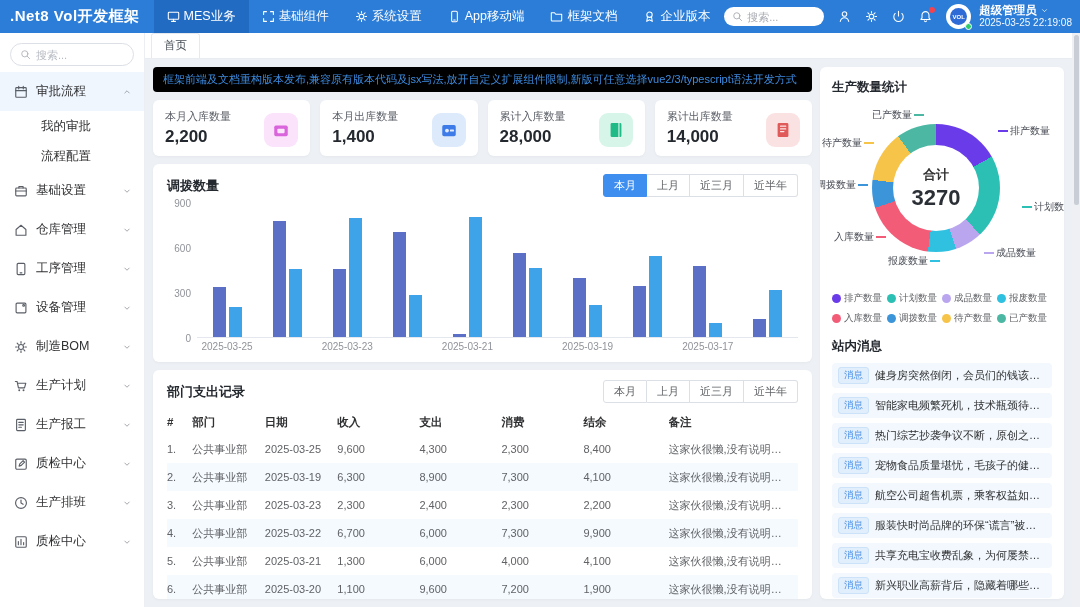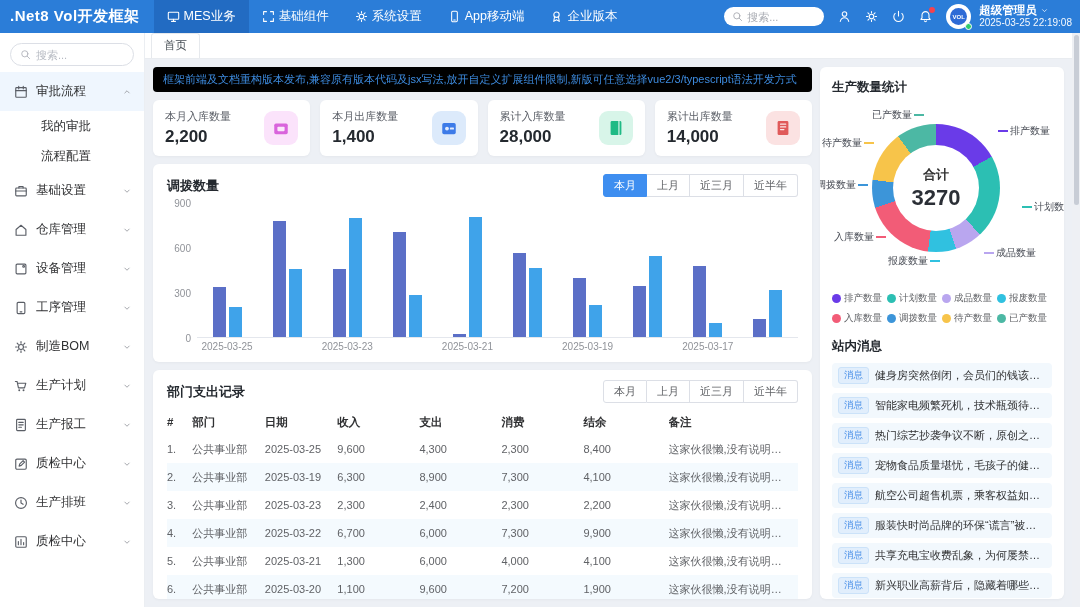--- a/index.html
+++ b/index.html
@@ -47,21 +47,21 @@
   .content-col { flex:1; display:flex; flex-direction:column; min-width:0; }
   .tabbar { height:26px; background:#fff; border-bottom:1px solid #E9ECF0; display:flex; align-items:flex-end; padding-left:6px; flex-shrink:0; }
   .tab { font-size:11.5px; color:#495057; background:#fff; border:1px solid #E6E9ED; border-bottom:none; padding:4px 12px 5px; border-radius:3px 3px 0 0; cursor:pointer; }
 
   .content-row { flex:1; display:flex; padding:8px; gap:8px; min-height:0; }
   .main-col { flex:1; display:flex; flex-direction:column; gap:8px; min-width:0; }
 
   .notice { background:#000000; color:#3D8BDF; font-size:11px; border-radius:4px; padding:5px 10px; white-space:nowrap; overflow:hidden; flex-shrink:0; }
 
   .stat-cards { display:grid; grid-template-columns:repeat(4,1fr); gap:10px; flex-shrink:0; }
-  .stat-card { background:#fff; border-radius:6px; padding:9px 12px; display:flex; align-items:center; justify-content:space-between; box-shadow:0 1px 3px rgba(0,0,0,.04); }
+  .stat-card { background:#fff; border-radius:6px; padding:9px 12px; display:flex; align-items:flex-end; justify-content:space-between; box-shadow:0 1px 3px rgba(0,0,0,.04); }
   .sc-label { font-size:11px; color:#5A5E66; margin-bottom:3px; white-space:nowrap; }
   .sc-value { font-size:17px; font-weight:bold; color:#24292F; }
   .sc-icon { width:34px; height:34px; border-radius:9px; display:flex; align-items:center; justify-content:center; font-size:18px; flex-shrink:0; }
 
   .card { background:#fff; border-radius:6px; padding:10px 14px; box-shadow:0 1px 3px rgba(0,0,0,.04); }
   .card-head { display:flex; align-items:center; justify-content:space-between; margin-bottom:6px; }
   .card-head h3 { font-size:13px; color:#24292F; }
   .tab-group { display:flex; }
   .rtab { font-size:11px; color:#606266; background:#fff; border:1px solid #DCDFE6; border-left-width:0; padding:3px 10px; cursor:pointer; font-family:inherit; }
   .rtab:first-child { border-left-width:1px; border-radius:3px 0 0 3px; }
@@ -142,20 +142,28 @@
        <span>系统设置</span>
         </div>
         <div class="nav-item">
        <span class="ni">
             <svg viewBox="0 0 16 16" style="width:1em;height:1em;display:block" fill="none" stroke="currentColor" stroke-width="1.3" stroke-linecap="round" stroke-linejoin="round">
               <rect x="4.5" y="1.5" width="7" height="13" rx="1.5"></rect>
               <path d="M7 12.4h2"></path>
             </svg>
           </span>
        <span>App移动端</span>
+        </div>
+        <div class="nav-item">
+       <span class="ni">
+            <svg viewBox="0 0 16 16" style="width:1em;height:1em;display:block" fill="none" stroke="currentColor" stroke-width="1.3" stroke-linecap="round" stroke-linejoin="round">
+              <path d="M1.6 3.4h4l1.4 1.9h7.4v7.2a1 1 0 0 1-1 1H2.6a1 1 0 0 1-1-1z"></path>
+            </svg>
+          </span>
+       <span>框架文档</span>
         </div>
         <div class="nav-item">
        <span class="ni">
             <svg viewBox="0 0 16 16" style="width:1em;height:1em;display:block" fill="none" stroke="currentColor" stroke-width="1.3" stroke-linecap="round" stroke-linejoin="round">
               <circle cx="8" cy="5.8" r="3.3"></circle>
               <path d="M5.6 8.4L4.6 14l3.4-1.9L11.4 14l-1-5.6"></path>
             </svg>
           </span>
        <span>企业版本</span>
         </div>
@@ -265,39 +273,39 @@
        <span class="sl">仓库管理</span>
        <span class="chev">
               <svg viewBox="0 0 16 16" style="width:1em;height:1em;display:block" fill="none" stroke="currentColor" stroke-width="1.3" stroke-linecap="round" stroke-linejoin="round">
                 <path d="M4.5 6.5L8 10l3.5-3.5"></path>
               </svg>
             </span>
           </div>
           <div class="side-item">
        <span class="si">
               <svg viewBox="0 0 16 16" style="width:1em;height:1em;display:block" fill="none" stroke="currentColor" stroke-width="1.3" stroke-linecap="round" stroke-linejoin="round">
+                <rect x="3.6" y="1.6" width="8.8" height="12.8" rx="1.2"></rect>
+                <path d="M7 12.4h2"></path>
+              </svg>
+            </span>
+       <span class="sl">工序管理</span>
+       <span class="chev">
+              <svg viewBox="0 0 16 16" style="width:1em;height:1em;display:block" fill="none" stroke="currentColor" stroke-width="1.3" stroke-linecap="round" stroke-linejoin="round">
+                <path d="M4.5 6.5L8 10l3.5-3.5"></path>
+              </svg>
+            </span>
+          </div>
+          <div class="side-item">
+       <span class="si">
+              <svg viewBox="0 0 16 16" style="width:1em;height:1em;display:block" fill="none" stroke="currentColor" stroke-width="1.3" stroke-linecap="round" stroke-linejoin="round">
                 <rect x="2.4" y="2.4" width="11.2" height="11.2" rx="1.2"></rect>
                 <circle cx="11" cy="5" r="1"></circle>
               </svg>
             </span>
        <span class="sl">设备管理</span>
-       <span class="chev">
-              <svg viewBox="0 0 16 16" style="width:1em;height:1em;display:block" fill="none" stroke="currentColor" stroke-width="1.3" stroke-linecap="round" stroke-linejoin="round">
-                <path d="M4.5 6.5L8 10l3.5-3.5"></path>
-              </svg>
-            </span>
-          </div>
-          <div class="side-item">
-       <span class="si">
-              <svg viewBox="0 0 16 16" style="width:1em;height:1em;display:block" fill="none" stroke="currentColor" stroke-width="1.3" stroke-linecap="round" stroke-linejoin="round">
-                <rect x="3.6" y="1.6" width="8.8" height="12.8" rx="1.2"></rect>
-                <path d="M7 12.4h2"></path>
-              </svg>
-            </span>
-       <span class="sl">工序管理</span>
        <span class="chev">
               <svg viewBox="0 0 16 16" style="width:1em;height:1em;display:block" fill="none" stroke="currentColor" stroke-width="1.3" stroke-linecap="round" stroke-linejoin="round">
                 <path d="M4.5 6.5L8 10l3.5-3.5"></path>
               </svg>
             </span>
           </div>
           <div class="side-item">
        <span class="si">
               <svg viewBox="0 0 16 16" style="width:1em;height:1em;display:block" fill="none" stroke="currentColor" stroke-width="1.3" stroke-linecap="round" stroke-linejoin="round">
                 <circle cx="8" cy="8" r="2.8"></circle>

